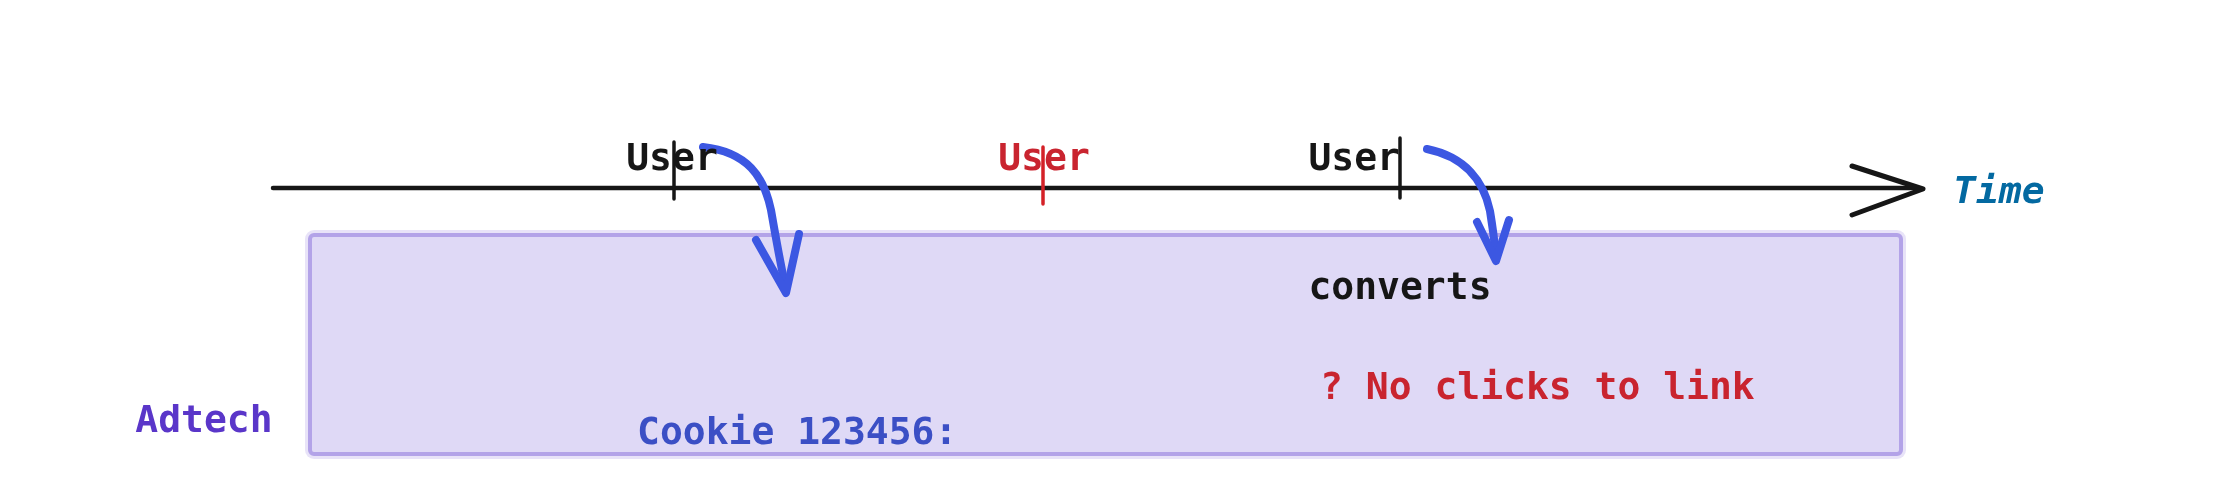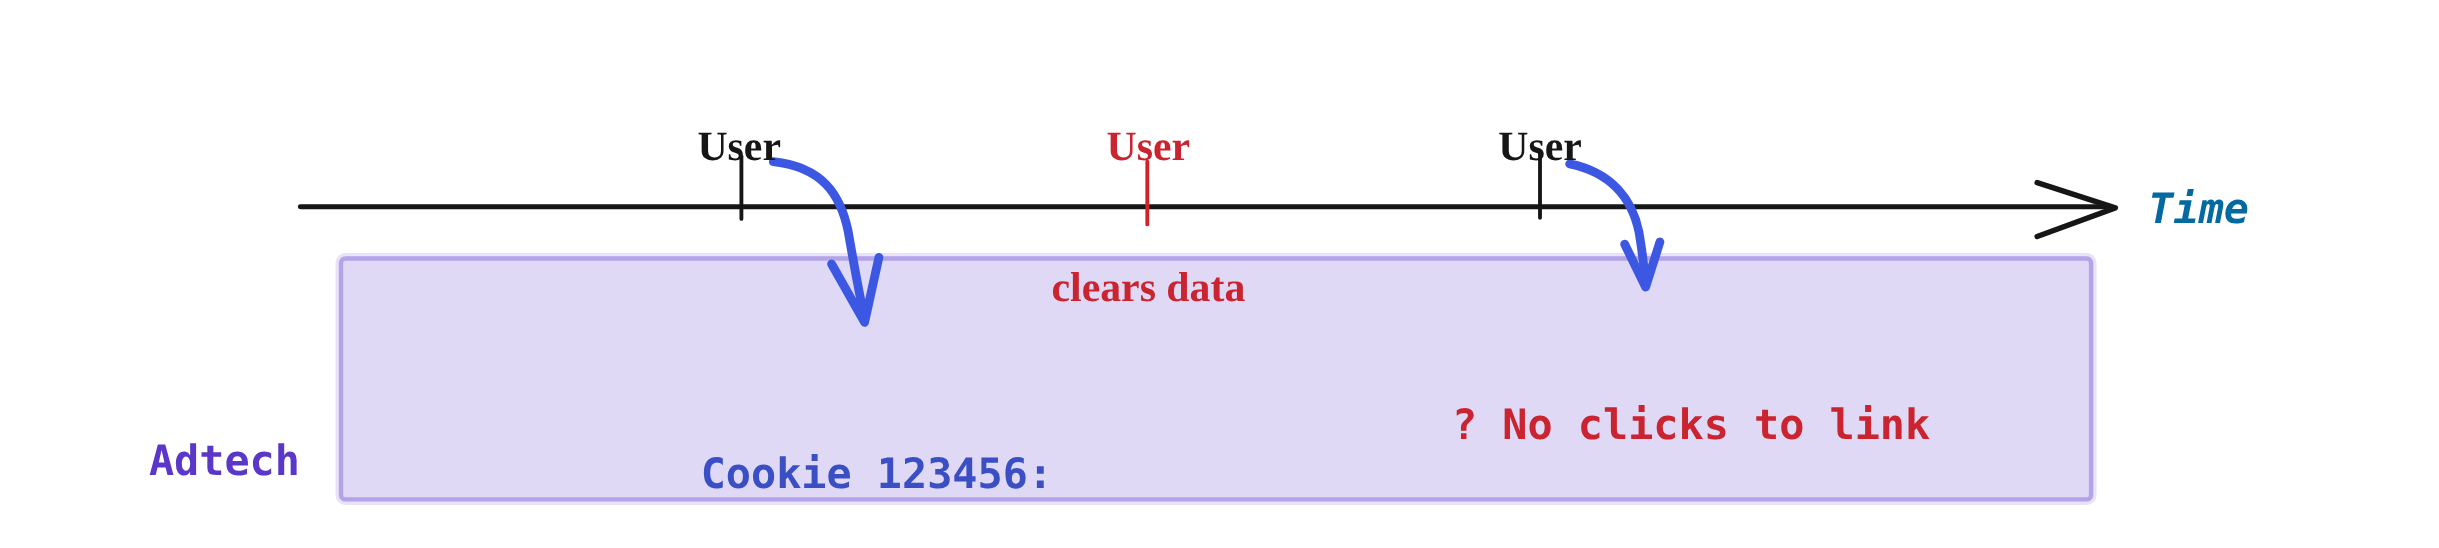--- a/index.html
+++ b/index.html
@@ -17,24 +17,23 @@
     left:308px;top:233px;width:1595px;height:223px;
     box-sizing:border-box;
     background:#dfd9f6;
     border:4px solid #b3a3e8;
     border-radius:6px;
     box-shadow:0 0 0 3px rgba(179,163,232,.30);
   }
   
   .txt{position:absolute;font-size:38px;white-space:pre;}
   .evt{
-    top:26px;line-height:43px;text-align:center;
+    top:50px;line-height:43px;text-align:left;
     transform:translateX(-50%);
     color:#161616;
-    font-family:Liberation Serif, serif;
   }
   .evt.red{color:#c9242f;}
   .time-label{
     left:1953px;top:168px;line-height:44px;color:#0369a1;font-style:italic;
   }
   .lane-label{
     left:204px;top:292px;line-height:51px;text-align:center;
     transform:translateX(-50%);
     color:#5a36c9;
   }
@@ -75,24 +74,24 @@
       <path d="M1427 149 C1466 157 1484 182 1490 211 C1493 229 1495 246 1496 258"></path>
       <path d="M1477 222 L1496 261 L1509 220"></path>
     </g>
   </svg>
 
   <div class="txt evt" style="left:672px">
     <div>User</div>
   </div>
   <div class="txt evt red" style="left:1044px">
     <div>User</div>
-    <div>clears data</div>
   </div>
   <div class="txt evt" style="left:1400px">
     <div>User</div>
+    <div>converts</div>
   </div>
 
   <div class="txt time-label">Time</div>
 
   <div class="txt cookie-note">
     <div>Cookie 123456:</div>
     
   </div>
 
   <div class="txt nocookie-note">

